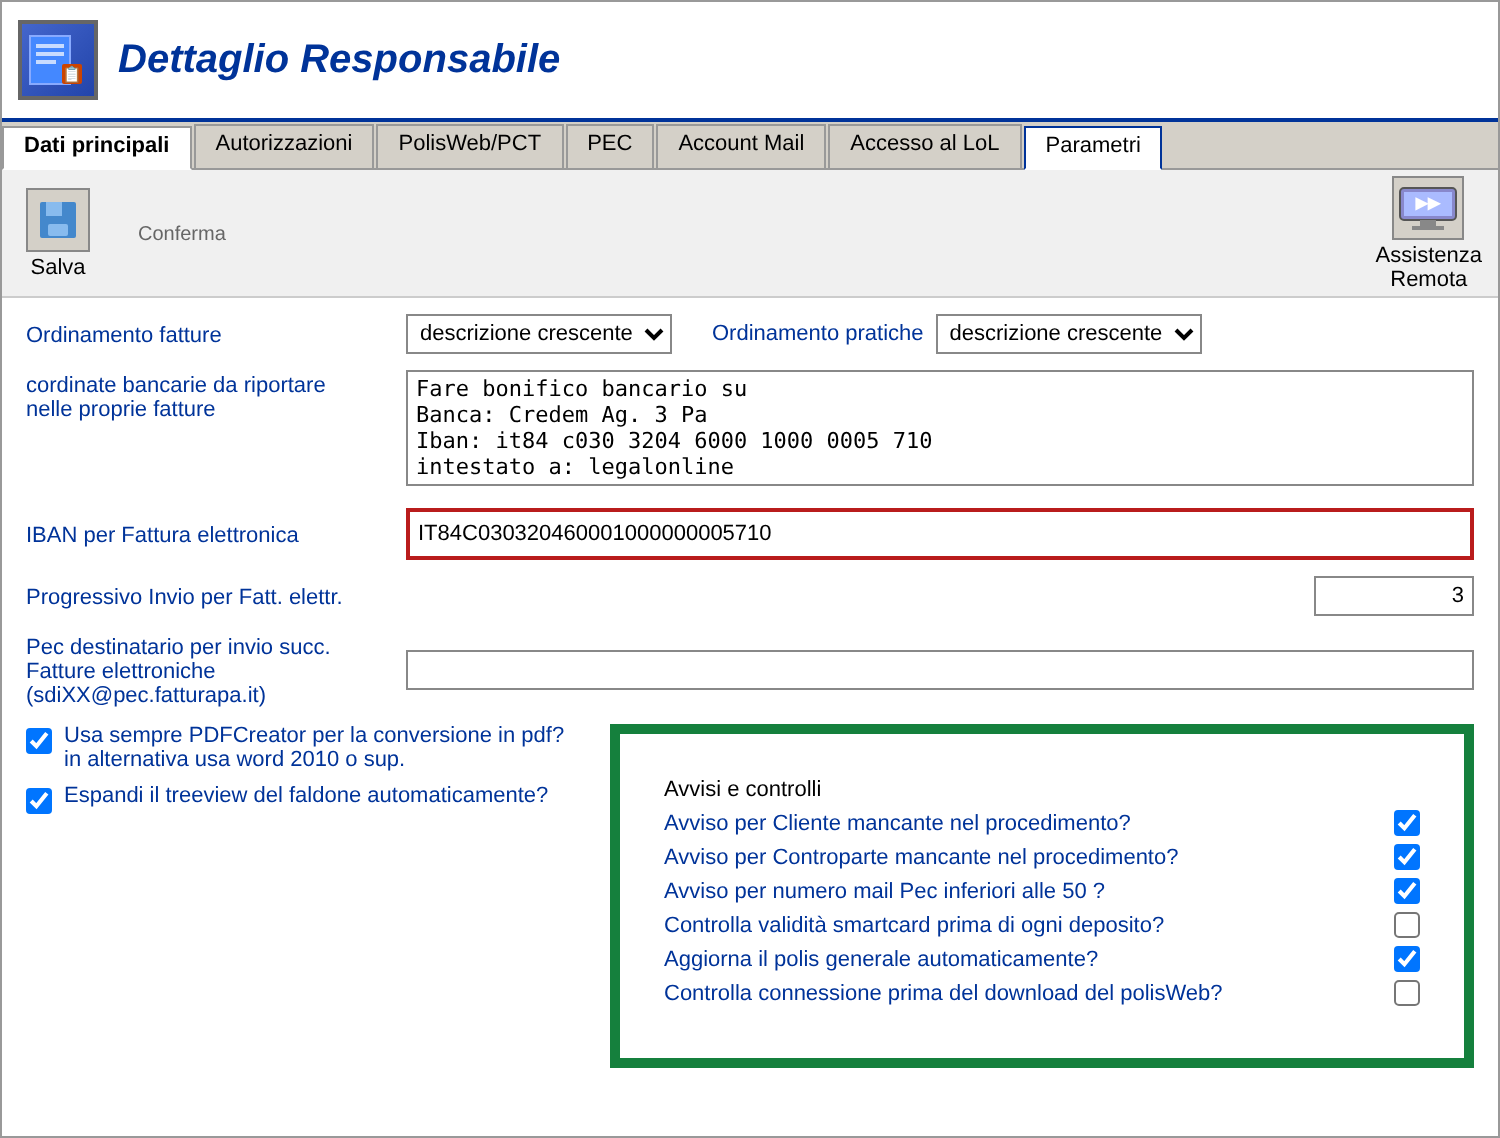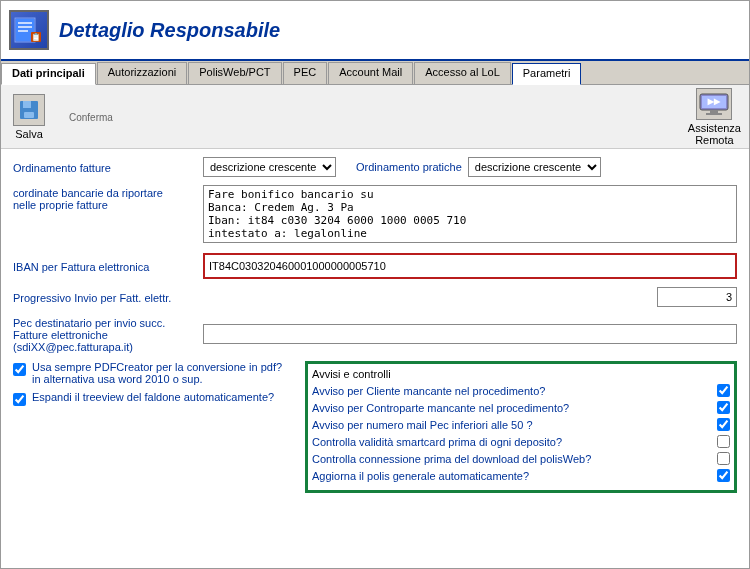--- a/index.html
+++ b/index.html
@@ -238,22 +238,22 @@
       gap: 12px;
       margin-top: 6px;
     }
     .left-checks {
       width: 280px;
     }
     .right-avvisi {
       flex: 1;
     }
     .avvisi-box {
-      border: 3px solid #15803d;
-      padding: 4px;
+      border: 5px solid #15803d;
+      padding: 22px;
     }
     .avvisi-box-title {
       font-size: 11px;
       margin-bottom: 4px;
     }
   </style>
 </head>
 <body>
 
 <div class="window">
@@ -404,25 +404,25 @@
           </div>
           <div class="avvisi-row">
             <span class="avvisi-label">Avviso per numero mail Pec inferiori alle 50 ?</span>
             <input type="checkbox" checked="" style="">
           </div>
           <div class="avvisi-row">
             <span class="avvisi-label">Controlla validità smartcard prima di ogni deposito?</span>
             <input type="checkbox" style="">
           </div>
           <div class="avvisi-row">
+            <span class="avvisi-label">Aggiorna il polis generale automaticamente?</span>
+            <input type="checkbox" checked="" style="">
+          </div>
+          <div class="avvisi-row">
             <span class="avvisi-label">Controlla connessione prima del download del polisWeb?</span>
             <input type="checkbox" style="">
           </div>
-          <div class="avvisi-row">
-            <span class="avvisi-label">Aggiorna il polis generale automaticamente?</span>
-            <input type="checkbox" checked="" style="">
-          </div>
         </div>
       </div>
     </div>
 
   </div>
 </div>
 
 </body></html>

